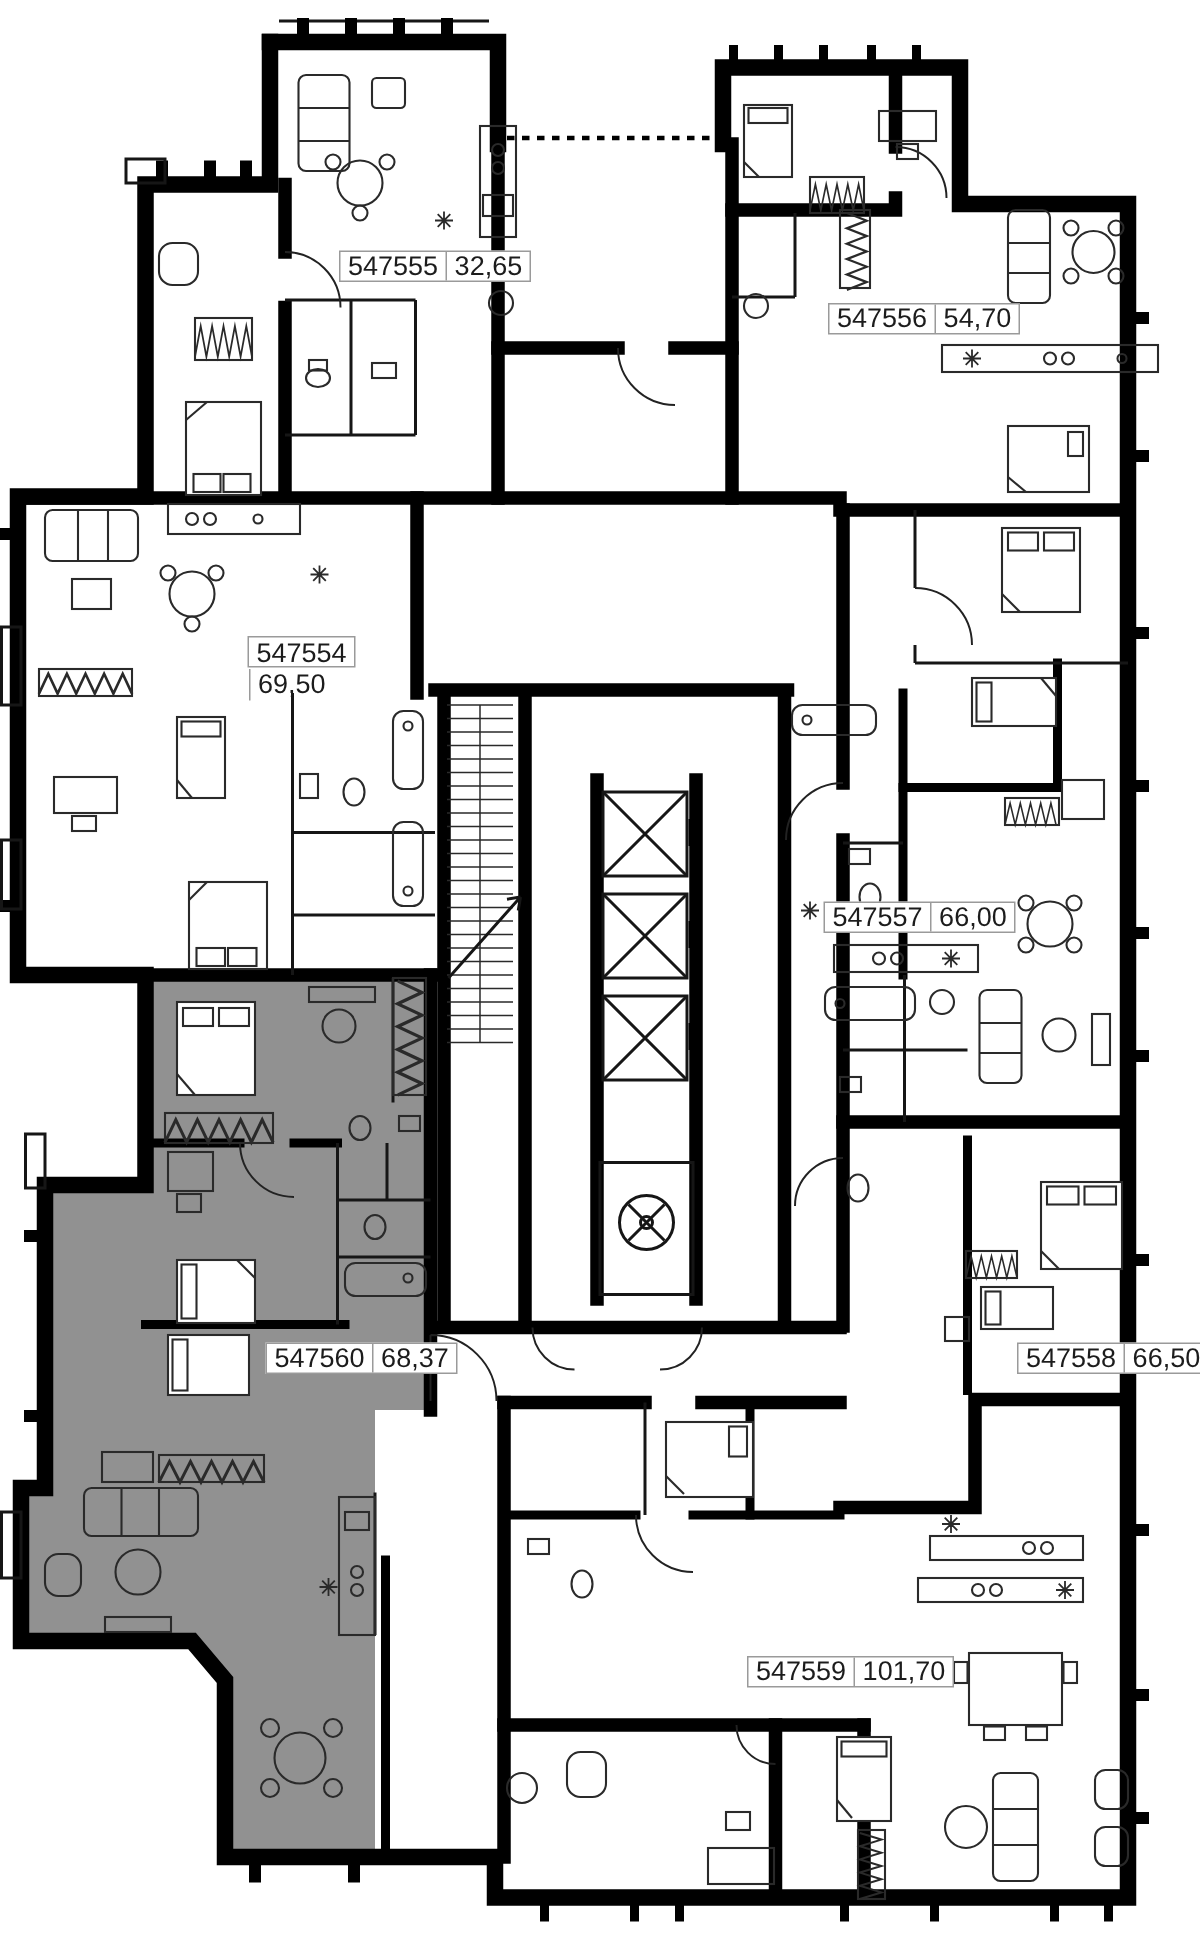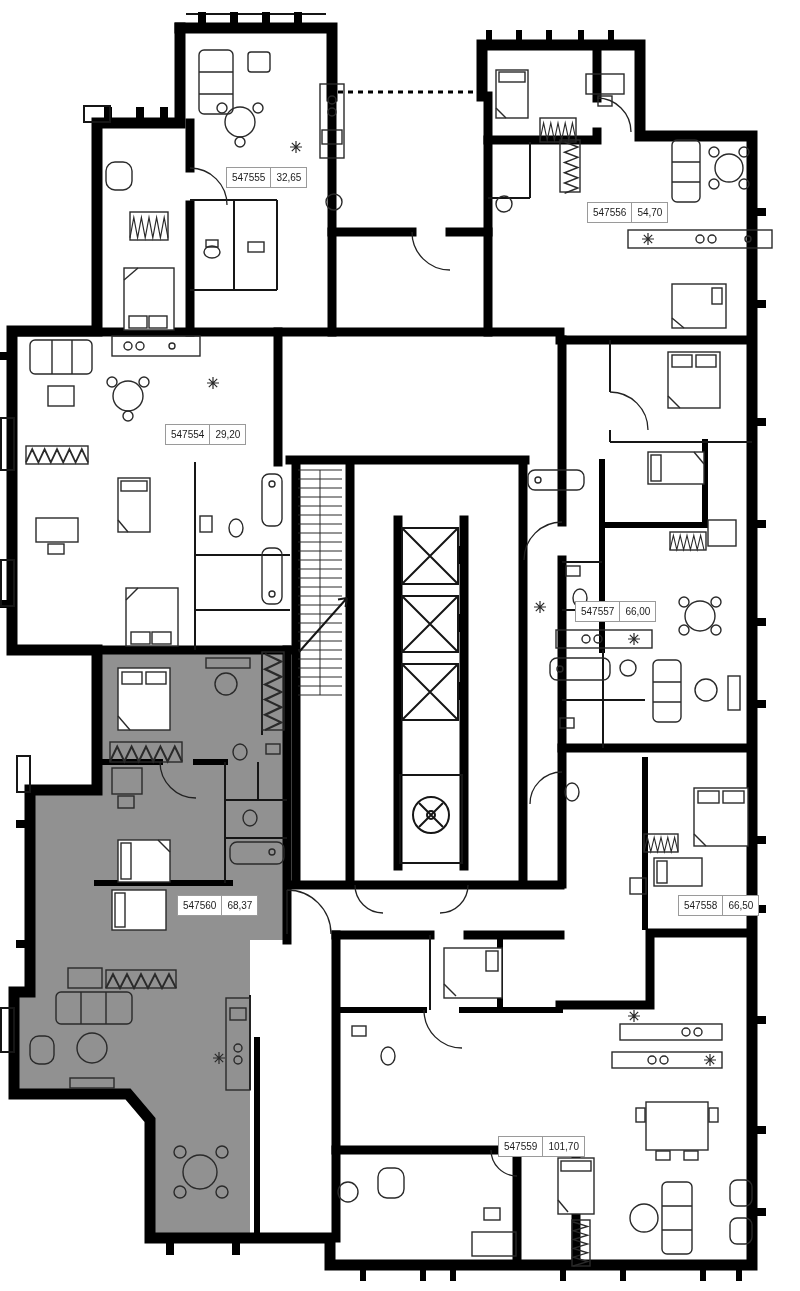--- a/index.html
+++ b/index.html
@@ -14,21 +14,21 @@
   .thin   {stroke:#161616;stroke-width:2;fill:none;}
   .furn   {stroke:#2a2a2a;stroke-width:1.4;fill:none;}
   .furnw  {stroke:#2a2a2a;stroke-width:1.4;fill:#ffffff;}
   .arc    {stroke:#222;stroke-width:1.3;fill:none;}
   .tick   {fill:var(--wall,#000);}
   .dash   {stroke:#000;stroke-width:3;fill:none;stroke-dasharray:5 5;}
   .tread  {stroke:#2a2a2a;stroke-width:1;fill:none;}
   .zz     {stroke:#2a2a2a;stroke-width:1.2;fill:none;}
   
   .unit-label{position:absolute;display:inline-flex;align-items:stretch;background:#fff;
-      border:1px solid #9a9a9a;height:19px;font-size:10px;color:#1c1c1c;cursor:pointer;
+      border:1px solid #9a9a9a;height:19px;font-size:18px;color:#1c1c1c;cursor:pointer;
       white-space:nowrap;z-index:5;}
   .unit-label span{display:flex;align-items:center;padding:0 5px;}
   .unit-label .unit-area{border-left:1px solid #9a9a9a;}
 </style>
 </head>
 <body>
 
 <div class="stage" style="background: rgb(255, 255, 255);">
 <svg width="800" height="1291" viewBox="0 0 800 1291">
   <defs>
@@ -384,37 +384,37 @@
     <rect class="thin" x="17" y="756" width="13" height="36" fill="none"></rect>
     <rect class="thin" x="1" y="1008" width="13" height="44" fill="none"></rect>
     <rect class="thin" x="84" y="106" width="26" height="16" fill="none"></rect>
   </g>
 </svg>
 
 <div class="unit-label" style="left: 226px; top: 167px; border-color: rgb(154, 154, 154);">
   <span class="unit-id">547555</span>
   <span class="unit-area">32,65</span>
 </div>
-<div class="unit-label" style="left: 587px; top: 202px; border-color: rgb(154, 154, 154);">
+<div class="unit-label" style="left: 552px; top: 202px; border-color: rgb(154, 154, 154);">
   <span class="unit-id">547556</span>
   <span class="unit-area">54,70</span>
 </div>
-<div class="unit-label" style="left: 165px; top: 424px; border-color: rgb(154, 154, 154);">
+<div class="unit-label" style="left: 165px; top: 424px; border-color: rgb(154, 154, 154); flex-direction: column;">
   <span class="unit-id">547554</span>
-  <span class="unit-area">29,20</span>
-</div>
-<div class="unit-label" style="left: 575px; top: 601px; border-color: rgb(154, 154, 154);">
+  <span class="unit-area">69,50</span>
+</div>
+<div class="unit-label" style="left: 549px; top: 601px; border-color: rgb(154, 154, 154);">
   <span class="unit-id">547557</span>
   <span class="unit-area">66,00</span>
 </div>
 <div class="unit-label" style="left: 177px; top: 895px; border-color: rgb(154, 154, 154); text-align: center;">
   <span class="unit-id">547560</span>
   <span class="unit-area">68,37</span>
 </div>
 <div class="unit-label" style="left: 678px; top: 895px; border-color: rgb(154, 154, 154);">
   <span class="unit-id">547558</span>
   <span class="unit-area">66,50</span>
 </div>
-<div class="unit-label" style="left: 498px; top: 1104px; border-color: rgb(154, 154, 154); margin-top: 32px;">
+<div class="unit-label" style="left: 498px; top: 1104px; border-color: rgb(154, 154, 154);">
   <span class="unit-id">547559</span>
   <span class="unit-area">101,70</span>
 </div>
 </div>
 
 </body></html>

